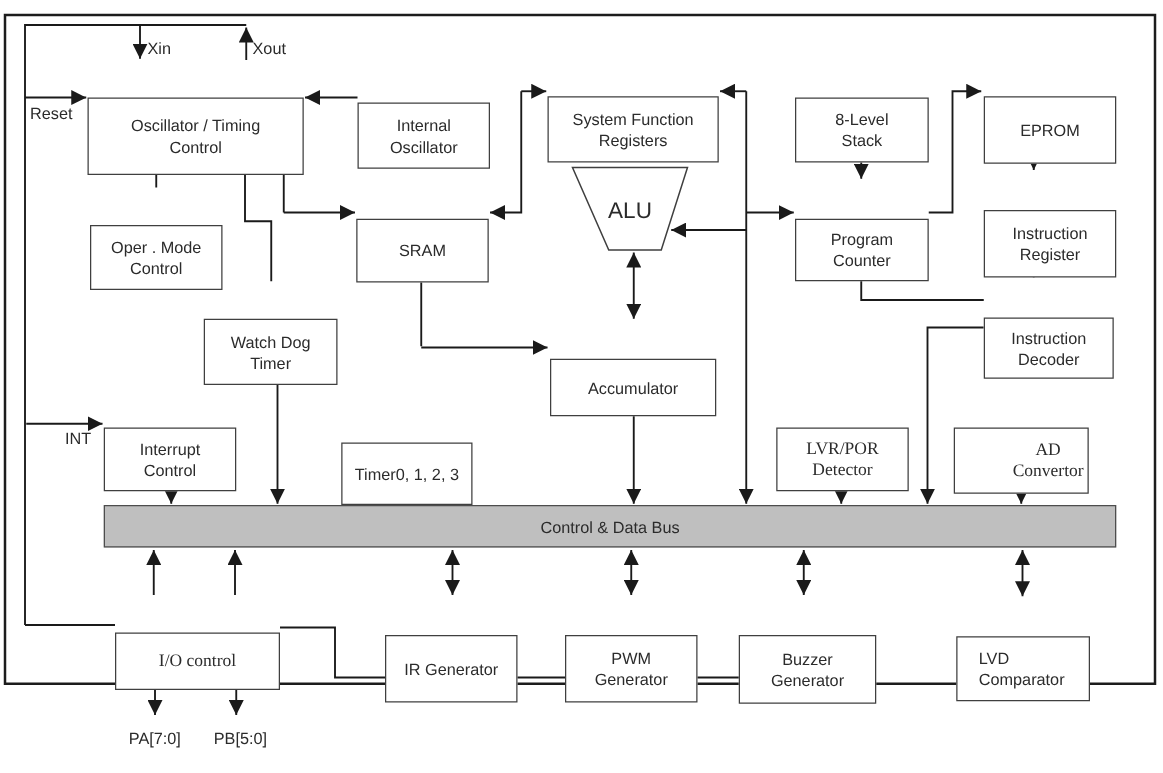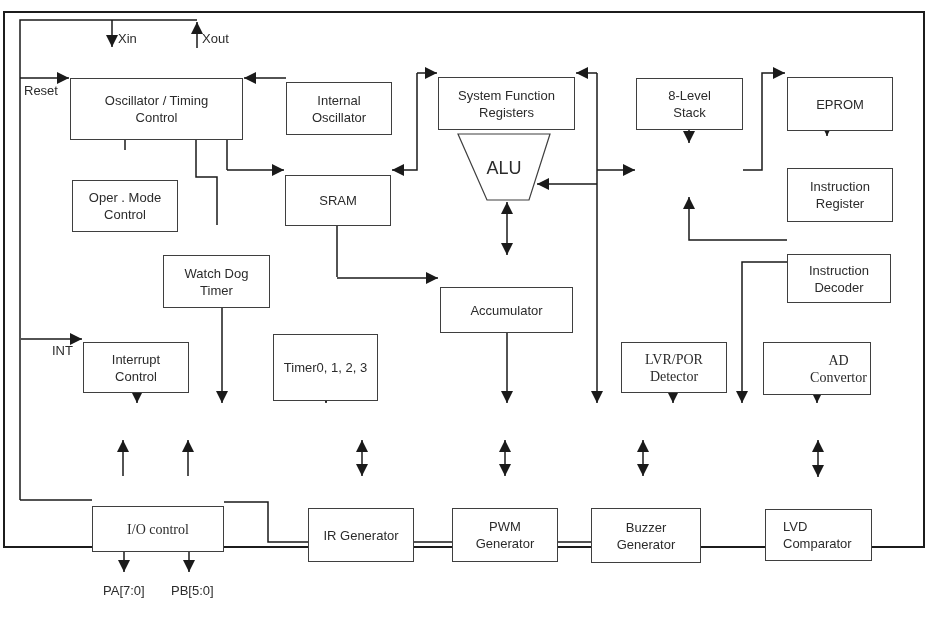--- a/index.html
+++ b/index.html
@@ -124,42 +124,45 @@
 
   <div class="box" style="left:787px;top:47px;width:106px;height:54px;">EPROM</div>
 
   <div class="box" style="left:72px;top:150px;width:106px;height:52px;">Oper . Mode
 Control</div>
 
   <div class="box" style="left:285px;top:145px;width:106px;height:51px;">SRAM</div>
 
   <div class="alulabel">ALU</div>
 
+  <div class="box" style="left:636px;top:145px;width:107px;height:50px;">Program
+Counter</div>
 
   <div class="box" style="left:787px;top:138px;width:106px;height:54px;">Instruction
 Register</div>
 
   <div class="box" style="left:163px;top:225px;width:107px;height:53px;">Watch Dog
 Timer</div>
 
   <div class="box" style="left:787px;top:224px;width:104px;height:49px;">Instruction
 Decoder</div>
 
   <div class="box" style="left:440px;top:257px;width:133px;height:46px;">Accumulator</div>
 
   <div class="box" style="left:83px;top:312px;width:106px;height:51px;">Interrupt
 Control</div>
 
-  <div class="box" style="left:273px;top:304px;width:105px;height:67px;">Timer0, 1, 2, 3</div>
+  <div class="box" style="left:273px;top:324px;width:105px;height:50px;">Timer0, 1, 2, 3</div>
 
   <div class="box serif" style="left:621px;top:312px;width:106px;height:51px;">LVR/POR
 Detector</div>
 
   <div class="box serif" style="left:763px;top:312px;width:108px;height:53px;padding-left:43px;">AD Convertor</div>
 
+  <div class="buslabel">Control  &amp;  Data Bus</div>
 
   <div class="box serif" style="left:92px;top:476px;width:132px;height:46px;">I/O control</div>
 
   <div class="box" style="left:308px;top:478px;width:106px;height:54px;">IR Generator</div>
 
   <div class="box" style="left:452px;top:478px;width:106px;height:54px;">PWM
 Generator</div>
 
   <div class="box" style="left:591px;top:478px;width:110px;height:55px;">Buzzer
 Generator</div>

